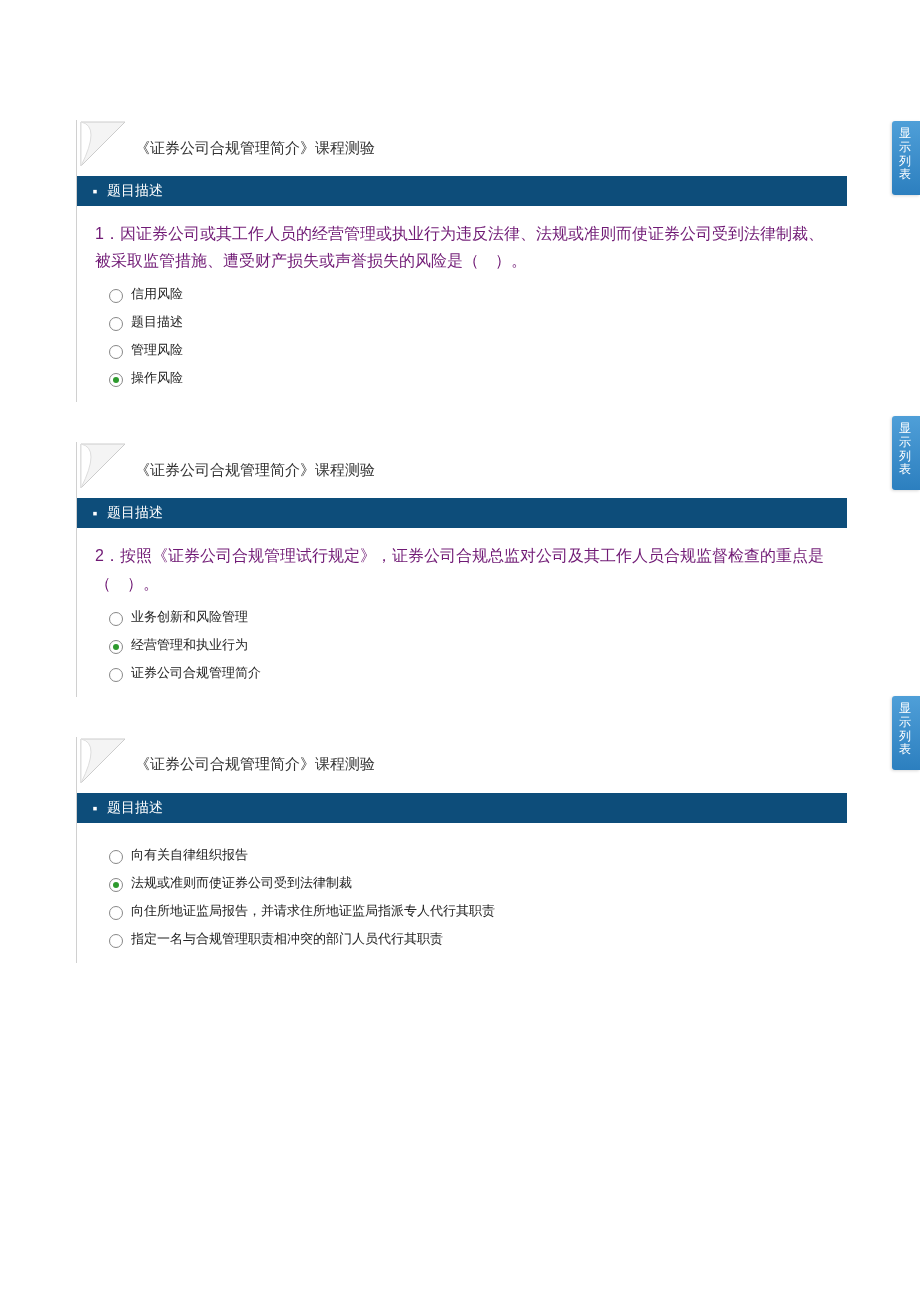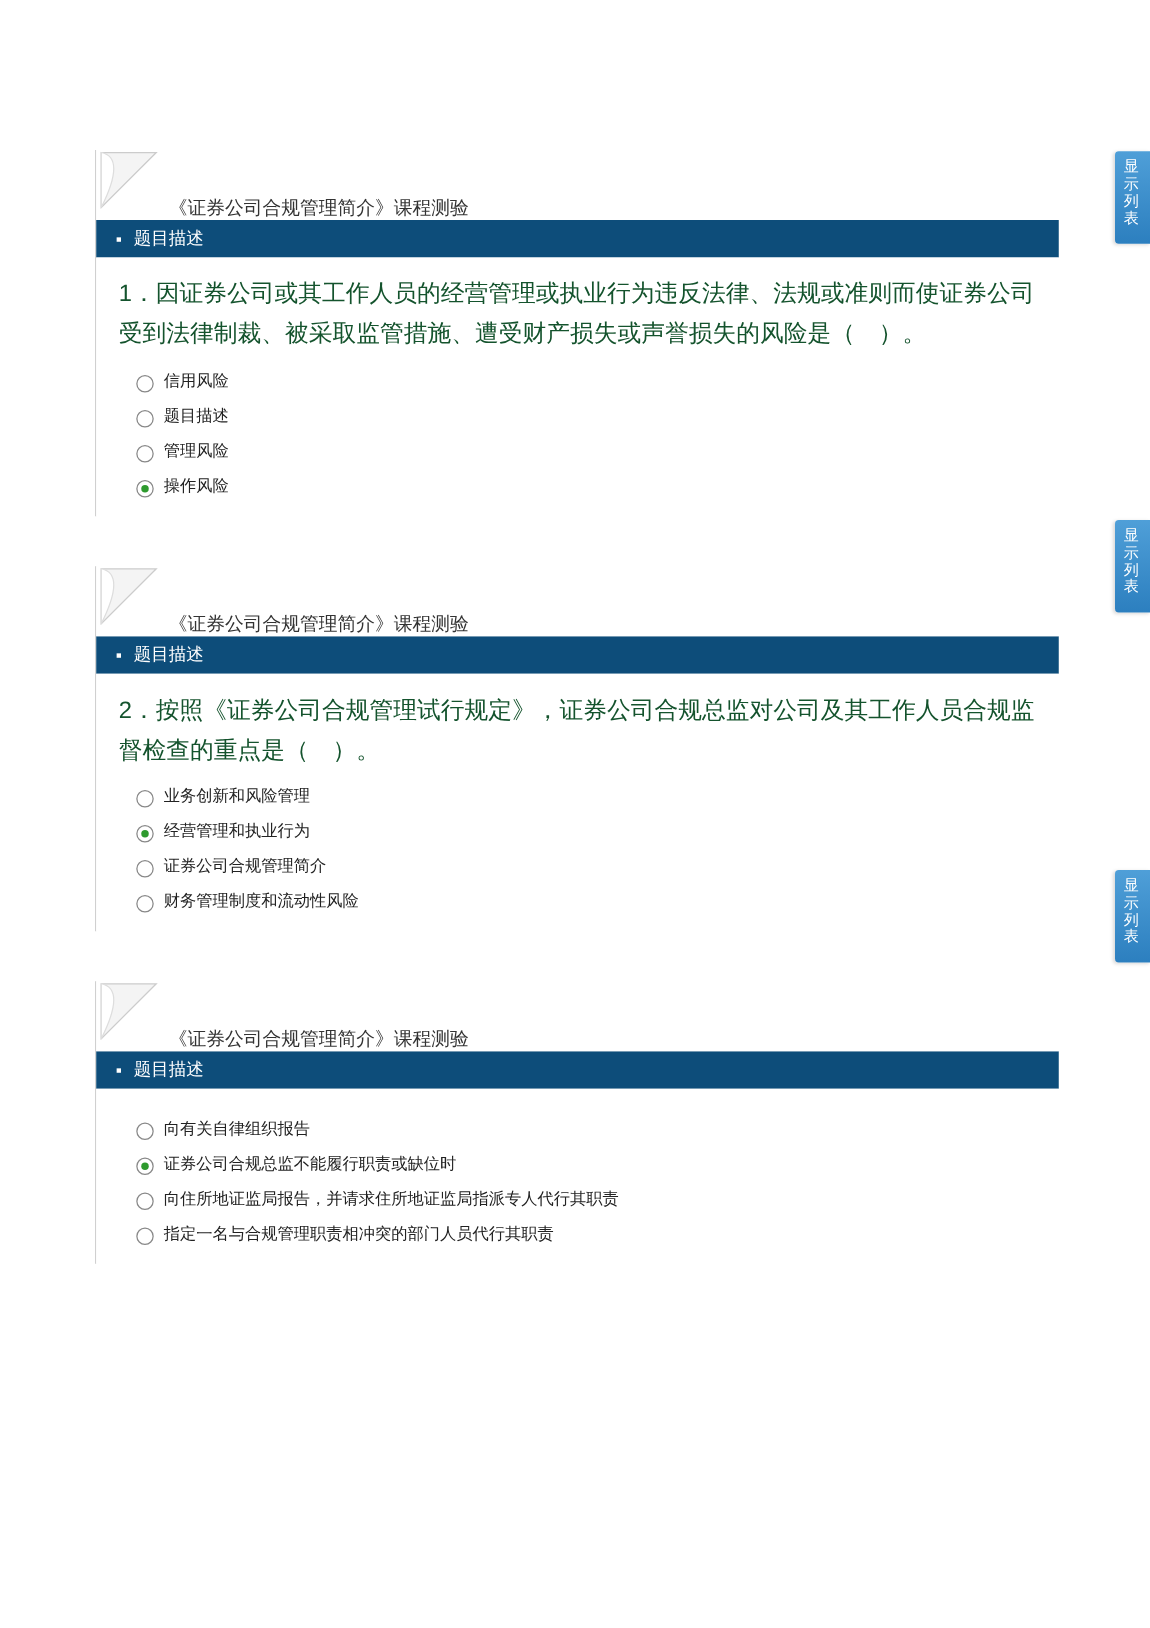--- a/index.html
+++ b/index.html
@@ -21,21 +21,21 @@
     position: relative;
     width: 770px;
     margin-left: 76px;
     margin-bottom: 40px;
     border-left: 1px solid #d0d0d0;
   }
   .quiz-header {
     height: 56px;
     position: relative;
     display: flex;
-    align-items: flex-end;
+    align-items: center;
     padding-left: 58px;
     background: #fff;
   }
   .page-curl {
     position: absolute;
     left: 2px;
     top: 0;
     width: 48px;
     height: 48px;
     pointer-events: none;
@@ -57,22 +57,22 @@
     display: inline-block;
     width: 12px;
     text-align: center;
     margin-right: 6px;
   }
   .question-body {
     padding: 14px 18px 10px 18px;
     background: #fff;
   }
   .question-text {
-    color: #14532d;
-    font-size: 19px;
+    color: #701a75;
+    font-size: 16px;
     line-height: 1.7;
     margin-bottom: 6px;
   }
   .options {
     margin-top: 4px;
   }
   .option-row {
     display: flex;
     align-items: flex-end;
     padding: 5px 0 5px 14px;
@@ -204,24 +204,20 @@
             <span class="option-label">业务创新和风险管理</span>
           </div>
         <div class="option-row">
             <span class="radio selected"></span>
             <span class="option-label">经营管理和执业行为</span>
           </div>
         <div class="option-row">
             <span class="radio"></span>
             <span class="option-label">证券公司合规管理简介</span>
           </div>
-        <div class="option-row">
-            <span class="radio"></span>
-            <span class="option-label">财务管理制度和流动性风险</span>
-          </div>
       </div>
     </div>
   </div>
 
   <div class="quiz-block">
     <div class="quiz-header">
       <div class="page-curl">
         <svg width="48" height="48" viewBox="0 0 48 48">
           <path d="M2 2 L46 2 L2 46 Z" fill="#f4f4f4" stroke="#ccc" stroke-width="1"></path>
           <path d="M2 2 Q22 6 2 46 Z" fill="#ffffff" stroke="#ddd" stroke-width="1"></path>
@@ -234,21 +230,21 @@
       <span>题目描述</span>
     </div>
     <div class="question-body">
       <div class="options">
         <div class="option-row">
             <span class="radio"></span>
             <span class="option-label">向有关自律组织报告</span>
           </div>
         <div class="option-row">
             <span class="radio selected"></span>
-            <span class="option-label">证券公司合规总监不能履行职责或缺位时</span>
+            <span class="option-label">法规或准则而使证券公司受到法律制裁</span>
           </div>
         <div class="option-row">
             <span class="radio"></span>
             <span class="option-label">向住所地证监局报告，并请求住所地证监局指派专人代行其职责</span>
           </div>
         <div class="option-row">
             <span class="radio"></span>
             <span class="option-label">指定一名与合规管理职责相冲突的部门人员代行其职责</span>
           </div>
       </div>

